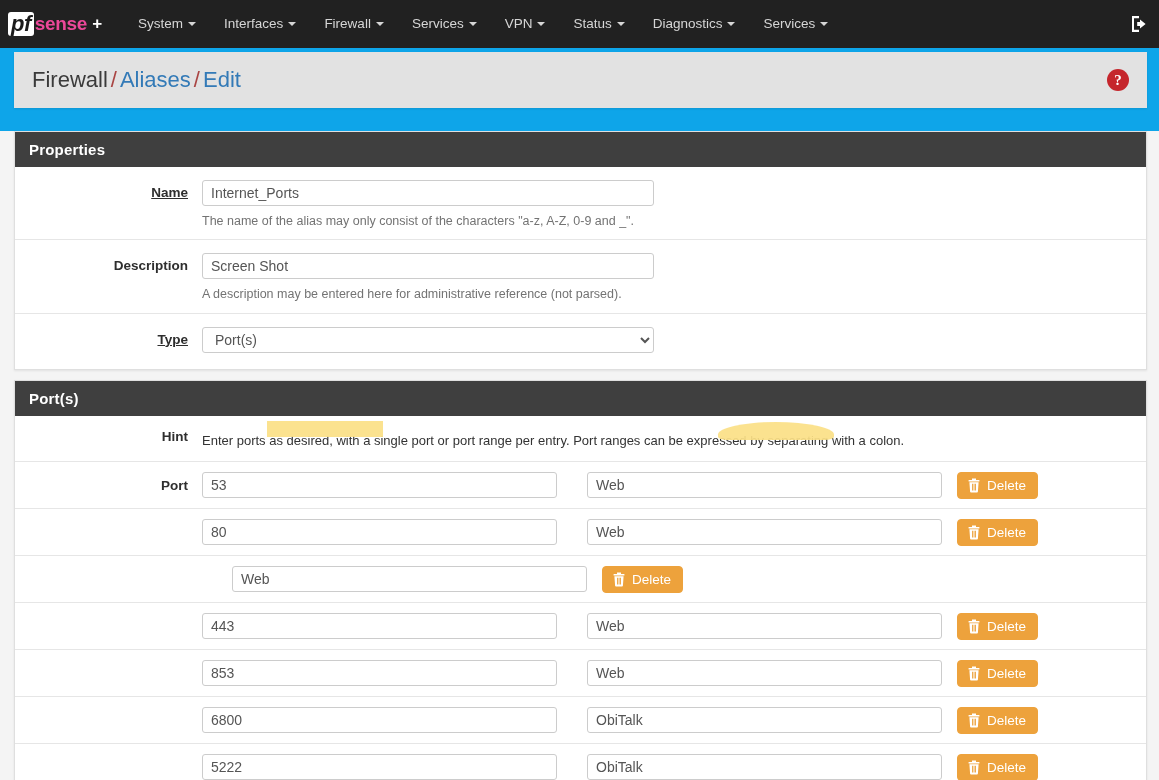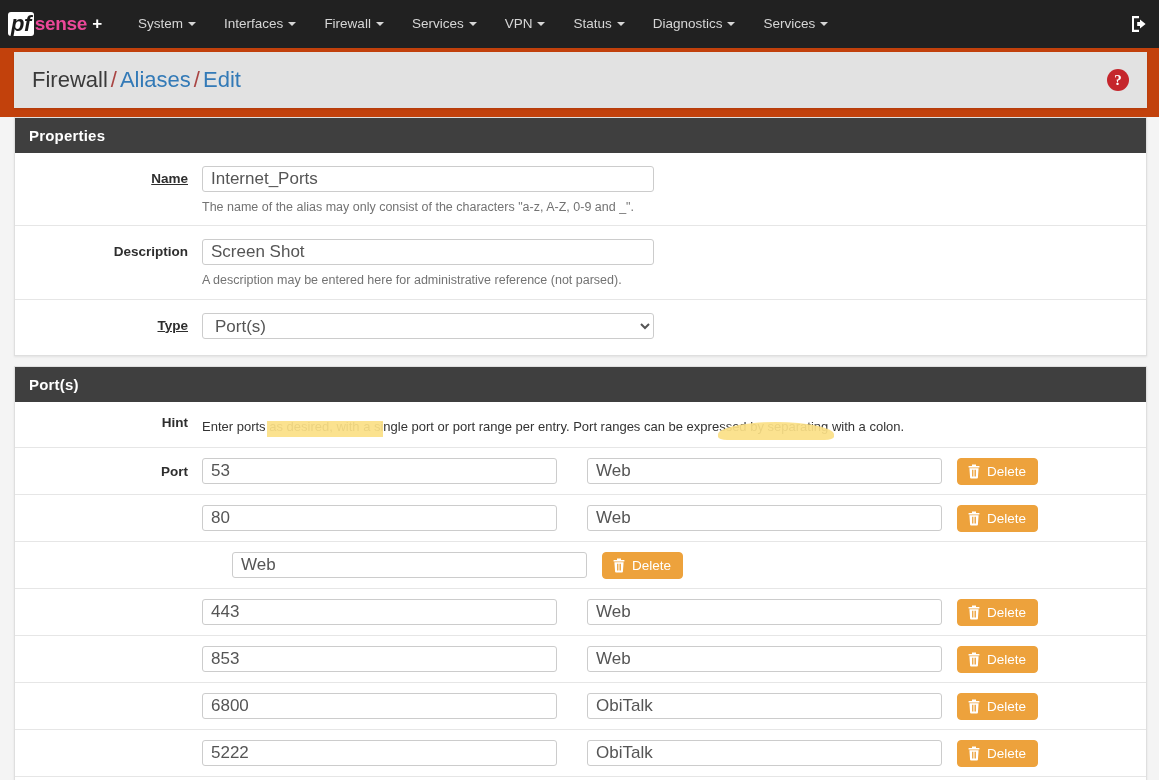--- a/index.html
+++ b/index.html
@@ -77,22 +77,22 @@
     right: 10px;
     top: 0; height: 48px;
     display: flex; align-items: center;
     cursor: pointer;
   }
   .nav-right svg { display: block; }
 
   
   .crumb-wrap {
     position: relative;
-    height: 69px;
-    background: #c2410c;
+    height: 83px;
+    background: #0ea5e9;
   }
   .crumb-bar {
     position: absolute;
     left: 14px; right: 12px; top: 4px;
     height: 56px;
     background: #e2e2e2;
     box-shadow: 0 1px 2px rgba(0,0,0,0.10);
     display: flex;
     align-items: center;
     padding: 0 18px;
@@ -151,21 +151,21 @@
     padding-top: 5px;
     font-weight: bold;
     font-size: 13.5px;
     color: #2e2e2e;
   }
   .form-label.underlined { text-decoration: underline; }
   .form-field { flex: 1 1 auto; }
 
   input[type=text], select {
     font-family: "Liberation Sans", sans-serif;
-    font-size: 17px;
+    font-size: 14px;
     color: #555;
     height: 26px;
     padding: 2px 8px;
     border: 1px solid #ccc;
     border-radius: 3px;
     background: #fff;
     outline: none;
   }
   .w-name { width: 452px; }
   .help-block {

